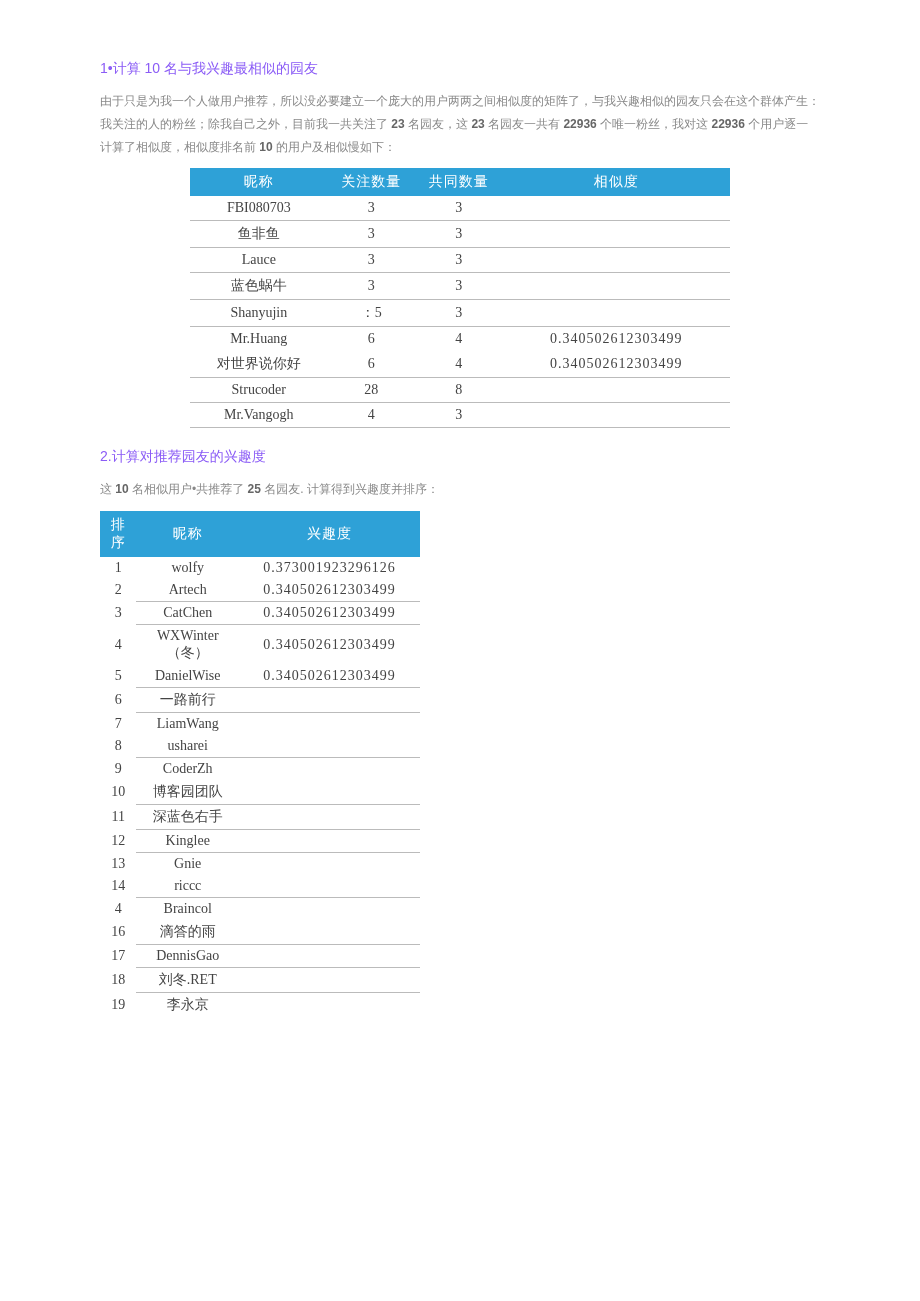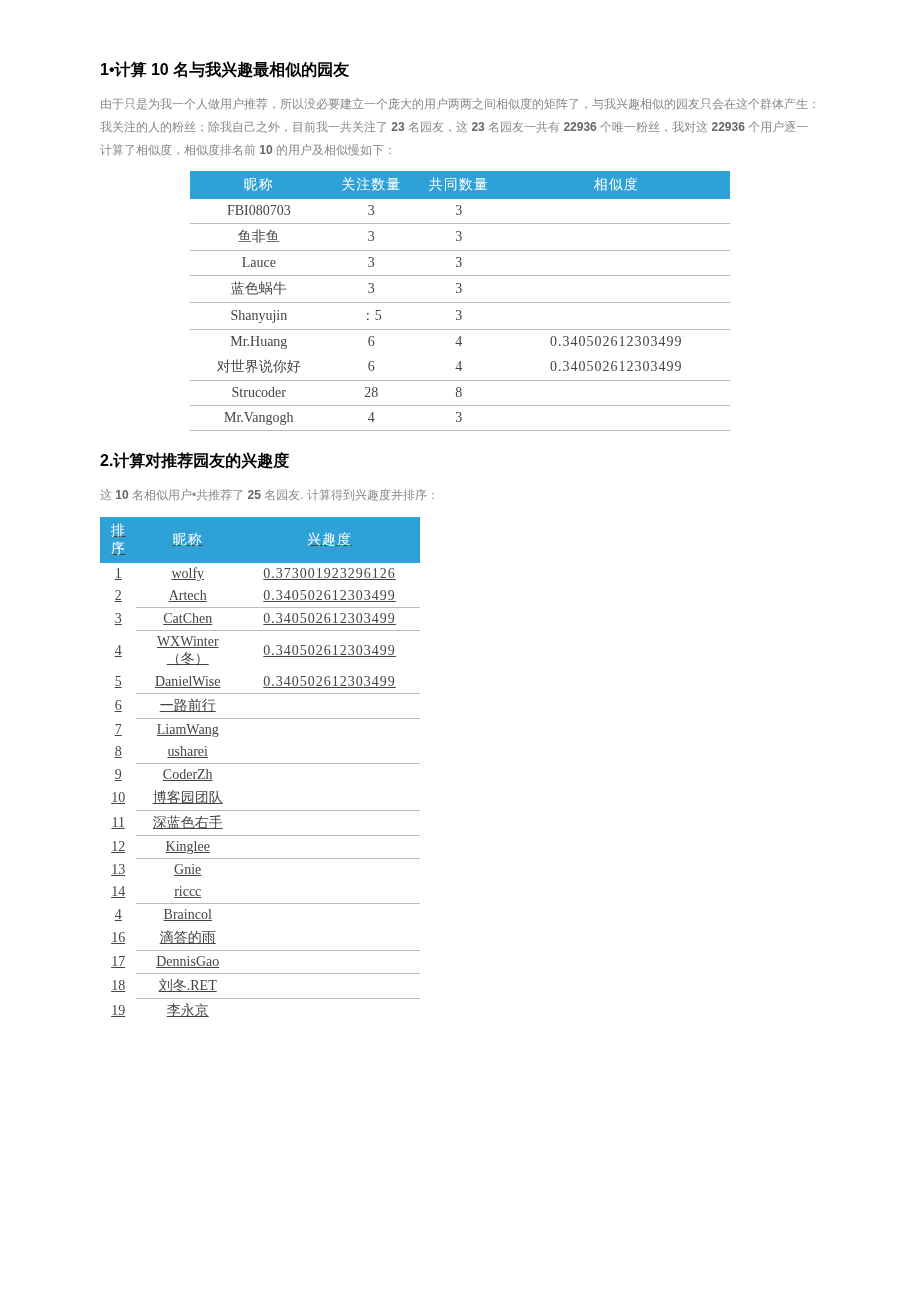--- a/index.html
+++ b/index.html
@@ -4,23 +4,23 @@
 <style>
   body {
     font-family: "Microsoft YaHei", "SimSun", Arial, sans-serif;
     font-size: 13px;
     color: #333;
     margin: 0;
     padding: 40px 100px;
     background: #fff;
   }
   h2.section-title {
-    color: #000000;
-    font-size: 16px;
-    font-weight: 700;
+    color: #8b5cf6;
+    font-size: 14px;
+    font-weight: 400;
     margin: 20px 0 8px 0;
   }
   p.intro {
     color: #888;
     font-size: 12px;
     line-height: 1.9;
     margin: 12px 0 10px 0;
   }
   .bold { font-weight: bold; color:#666; }
 
@@ -52,21 +52,20 @@
   table.tbl1 td.sim { width: 220px; text-align:center; letter-spacing:1px;}
   table.tbl1 tr.noborder td { border-bottom: none; }
 
   table.tbl2 {
     border-collapse: collapse;
     margin: 4px 0 10px 0;
     width: 320px;
     font-family: "SimSun","NSimSun",serif;
     font-size: 14px;
     color: #444;
-    text-decoration: underline;
   }
   table.tbl2 th {
     background: #2ea1d7;
     color: #fff;
     font-weight: 500;
     font-family: "Microsoft YaHei",sans-serif;
     padding: 5px 6px;
     font-size: 14px;
     letter-spacing: 1px;
   }

